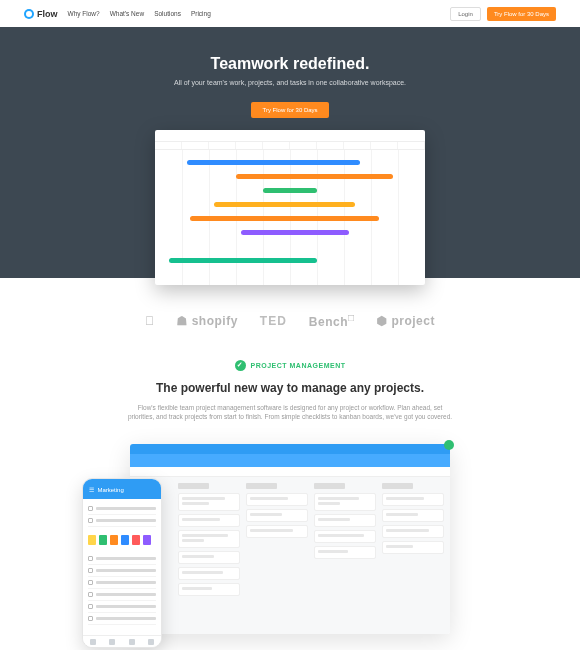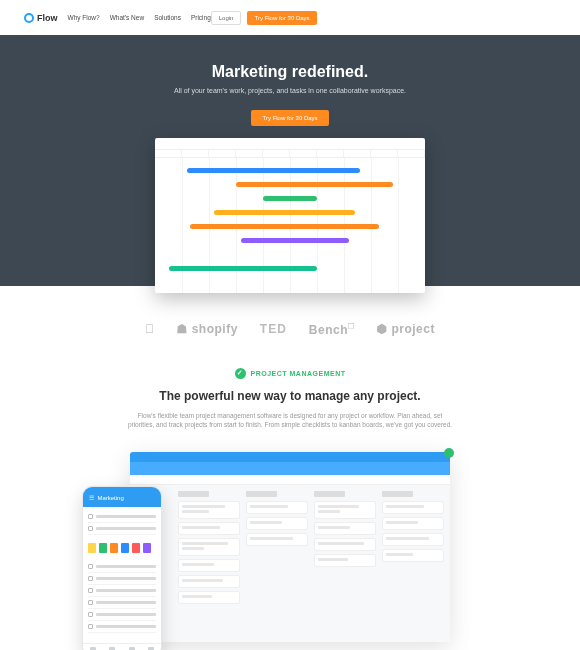--- a/index.html
+++ b/index.html
@@ -1,18 +1,18 @@
 <!DOCTYPE html>
 <html><head>
 <meta charset="utf-8">
 <style>
   * { margin: 0; padding: 0; box-sizing: border-box; }
   body { font-family: -apple-system, BlinkMacSystemFont, "Segoe UI", Helvetica, Arial, sans-serif; color: #303030; background: #fff; width: 580px; }
   
-  .header { display: flex; align-items: center; height: 35px; padding: 10px 24px; background: #fff; }
+  .header { display: flex; align-items: center; justify-content: space-between; height: 27px; padding: 10px 24px; background: #fff; }
   .header-left { display: flex; align-items: center; gap: 10px; }
   .logo { display: flex; align-items: center; gap: 3px; font-weight: 600; font-size: 9px; color: #323232; }
   .logo-mark { width: 10px; height: 10px; border-radius: 50%; background: #1fa4ff; position: relative; }
   .logo-mark::after { content: ""; position: absolute; inset: 2px; border-radius: 50%; background: #fff; }
   .nav { display: flex; gap: 10px; }
   .nav a { font-size: 6.5px; color: #4a4a4a; text-decoration: none; }
   .header-right { display: flex; gap: 6px; }
   .btn { border: none; border-radius: 2px; padding: 3px 7px; font-size: 6px; cursor: pointer; }
   .btn-login { background: #fff; border: 1px solid #ddd; color: #666; }
   .btn-cta { background: #ff8a1f; color: #fff; }
@@ -79,21 +79,21 @@
       <a href="#">Pricing</a>
     </nav>
   </div>
   <div class="header-right">
     <button class="btn btn-login">Login</button>
     <button class="btn btn-cta">Try Flow for 30 Days</button>
   </div>
 </div>
 
 <div class="hero">
-  <h1 class="hero-title">Marketing redefined.</h1>
+  <h1 class="hero-title">Teamwork redefined.</h1>
   <p class="hero-sub">All of your team's work, projects, and tasks in one collaborative workspace.</p>
   <button class="hero-cta">Try Flow for 30 Days</button>
 
   <div class="hero-img">
     <div class="gantt-toolbar"></div>
     <div class="gantt-header">
       <span></span>
         <span></span>
         <span></span>
         <span></span>
@@ -131,21 +131,21 @@
   <span class="ted">TED</span>
   <span><span>Bench</span><sup>□</sup></span>
   <span>⬢ <span>project</span></span>
 </div>
 
 <div class="section">
   <div class="sect-tag">
     <span class="check">✓</span>
     <span>PROJECT MANAGEMENT</span>
   </div>
-  <h2 class="sect-title">The powerful new way to manage any project.</h2>
+  <h2 class="sect-title">The powerful new way to manage any projects.</h2>
   <p class="sect-desc">Flow's flexible team project management software is designed for any project or workflow. Plan ahead, set priorities, and track projects from start to finish. From simple checklists to kanban boards, we've got you covered.</p>
 
   <div class="mock-wrap">
     <div class="green-dot"></div>
 
     <div class="kanban">
       <div class="kb-top"></div>
       <div class="kb-sub"></div>
       <div class="kb-tabs"></div>
       <div class="kb-body">

